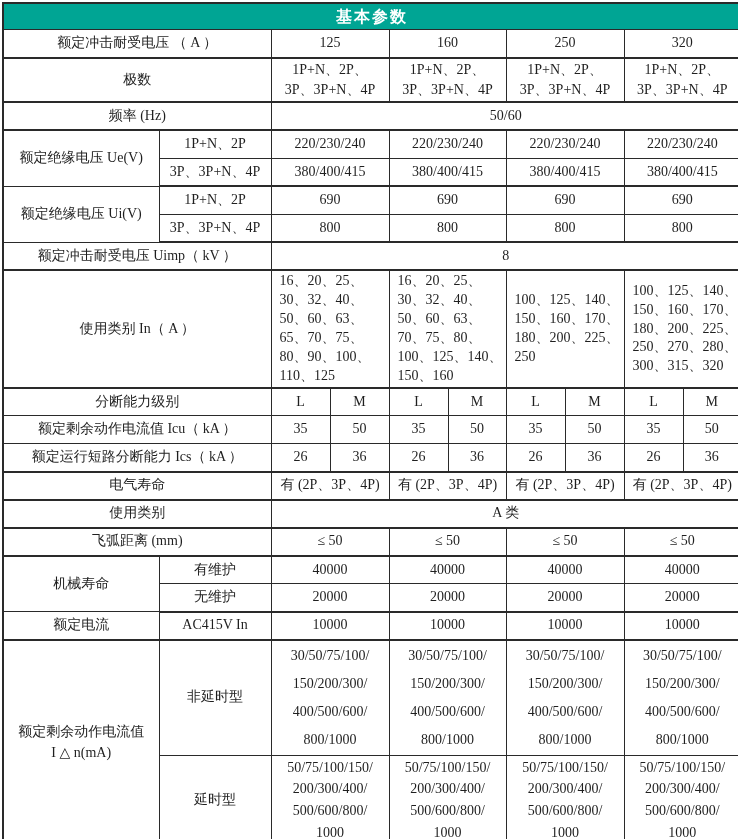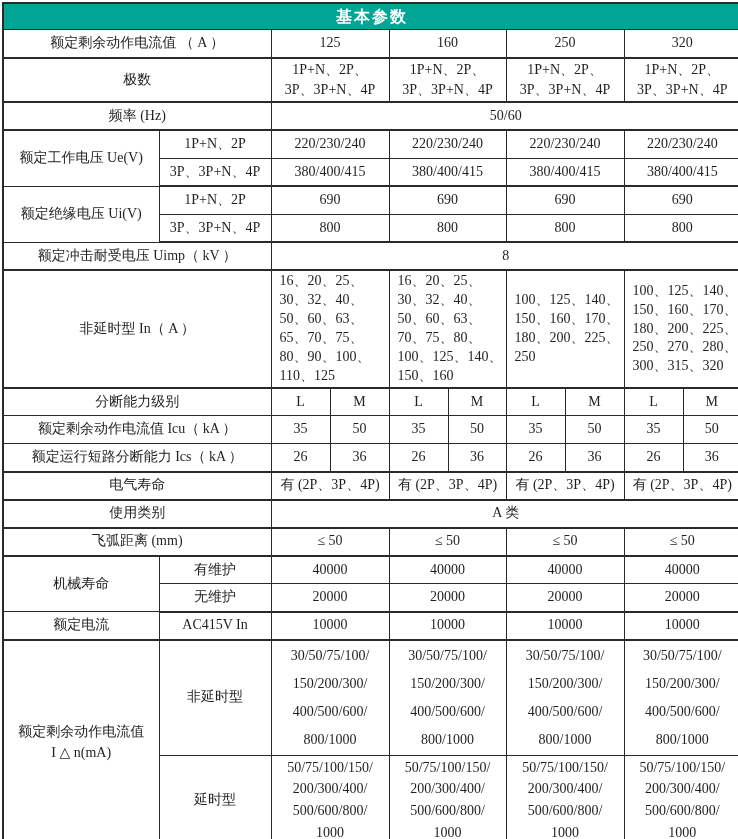--- a/index.html
+++ b/index.html
@@ -76,21 +76,21 @@
         <col style="width:59px">
           <col style="width:58px">
       </colgroup>
 
       <tbody>
           <tr>
         <th class="title-cell" colspan="10">基本参数</th>
       </tr>
 
       <tr class="h28 grp">
-        <td colspan="2">额定剩余动作电流值 （ A ）</td>
+        <td colspan="2">额定冲击耐受电压 （ A ）</td>
         <td colspan="2">125</td>
         <td colspan="2">160</td>
         <td colspan="2">250</td>
         <td colspan="2">320</td>
       </tr>
 
       <tr class="h44 grp">
         <td colspan="2">极数</td>
         <td colspan="2">1P+N、2P、
 3P、3P+N、4P</td>
@@ -101,21 +101,21 @@
         <td colspan="2">1P+N、2P、
 3P、3P+N、4P</td>
       </tr>
 
       <tr class="h28 grp">
         <td colspan="2">频率 (Hz)</td>
         <td colspan="8">50/60</td>
       </tr>
 
       <tr class="h28">
-        <td rowspan="2">额定工作电压 Ue(V)</td>
+        <td rowspan="2">额定绝缘电压 Ue(V)</td>
         <td>1P+N、2P</td>
         <td colspan="2">220/230/240</td>
         <td colspan="2">220/230/240</td>
         <td colspan="2">220/230/240</td>
         <td colspan="2">220/230/240</td>
       </tr>
       <tr class="h28 grp">
         <td>3P、3P+N、4P</td>
         <td colspan="2">380/400/415</td>
         <td colspan="2">380/400/415</td>
@@ -138,21 +138,21 @@
         <td colspan="2">800</td>
         <td colspan="2">800</td>
       </tr>
 
       <tr class="h28 grp">
         <td colspan="2">额定冲击耐受电压 Uimp（ kV ）</td>
         <td colspan="8">8</td>
       </tr>
 
       <tr class="h114 grp">
-        <td colspan="2">非延时型 In（ A ）</td>
+        <td colspan="2">使用类别 In（ A ）</td>
         <td colspan="2" class="list-cell">16、20、25、
 30、32、40、
 50、60、63、
 65、70、75、
 80、90、100、
 110、125</td>
         <td colspan="2" class="list-cell">16、20、25、
 30、32、40、
 50、60、63、
 70、75、80、

